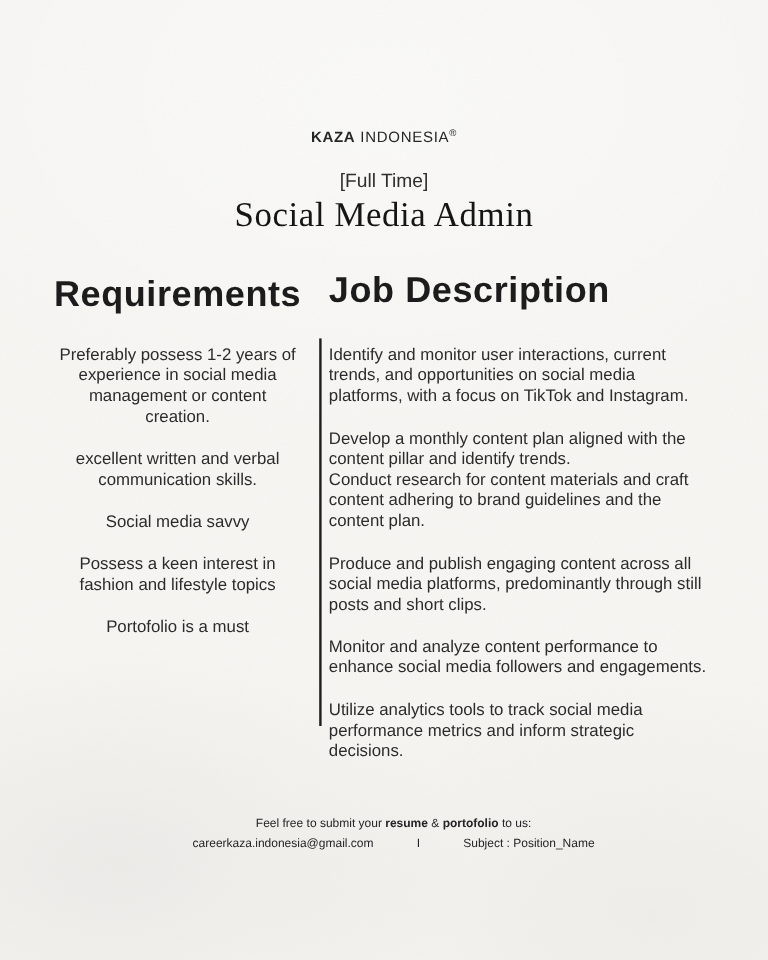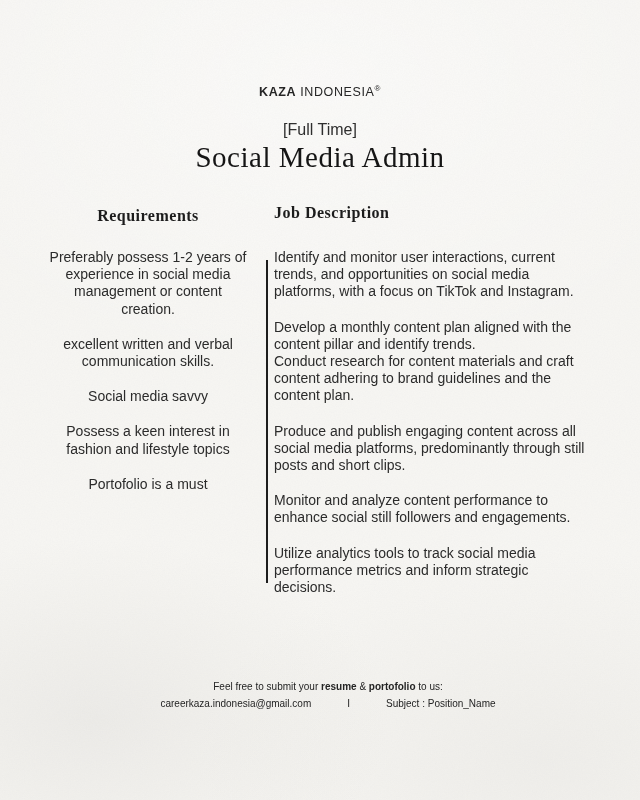--- a/index.html
+++ b/index.html
@@ -12,21 +12,21 @@
       radial-gradient(ellipse 420px 260px at 15% 90%, rgba(190,188,182,0.18), rgba(0,0,0,0) 70%),
       radial-gradient(ellipse 500px 300px at 85% 95%, rgba(195,193,187,0.15), rgba(0,0,0,0) 70%),
       radial-gradient(ellipse 600px 400px at 50% 10%, rgba(255,255,255,0.5), rgba(0,0,0,0) 75%);
     overflow:hidden;
     color:#2b2b2b;
     font-family:"Liberation Sans", sans-serif;
   }
   .texture{position:absolute;inset:0;opacity:.45;pointer-events:none;}
   .header{position:relative;text-align:center;}
   .brand{
-    padding-top:84px;
+    padding-top:106px;
     font-size:12.5px;
     letter-spacing:.6px;
     color:#262626;
   }
   .brand .b{font-weight:bold;}
   .brand sup{font-size:8px;vertical-align:super;}
   .emp-type{
     margin-top:22px;
     font-size:16px;
     color:#2e2e2e;
@@ -45,23 +45,23 @@
     margin-top:30px;
     display:flex;
     padding:0 34px 0 32px;
     box-sizing:border-box;
   }
   .col{box-sizing:border-box;}
   .col-left{width:232px;text-align:center;}
   .col-right{flex:1;text-align:left;padding-left:10px;}
   .col h2{
     margin:0 0 27px 0;
-    font-family:Liberation Serif, serif;
+    font-family:Liberation Sans, sans-serif;
     font-weight:700;
-    font-size:16px;
+    font-size:30px;
     letter-spacing:.5px;
     color:#1c1c1c;
   }
   .col-left h2{position:relative;top:3px;}
   .col p{
     margin:0 0 18px 0;
     font-size:14px;
     line-height:17.2px;
     white-space:pre-line;
     color:#2b2b2b;
@@ -137,21 +137,21 @@
 platforms, with a focus on TikTok and Instagram.</p>
       <p class="no-gap">Develop a monthly content plan aligned with the
 content pillar and identify trends.</p>
       <p>Conduct research for content materials and craft
 content adhering to brand guidelines and the
 content plan.</p>
       <p>Produce and publish engaging content across all
 social media platforms, predominantly through still
 posts and short clips.</p>
       <p>Monitor and analyze content performance to
-enhance social still followers and engagements.</p>
+enhance social media followers and engagements.</p>
       <p>Utilize analytics tools to track social media
 performance metrics and inform strategic
 decisions.</p>
     </section>
   </div>
 
   <div class="footer">
     <p class="line1"><span>Feel free to submit your </span><strong>resume</strong><span> &amp; </span><strong>portofolio</strong><span> to us:</span></p>
     <p class="line2">
       <span>careerkaza.indonesia@gmail.com</span>

